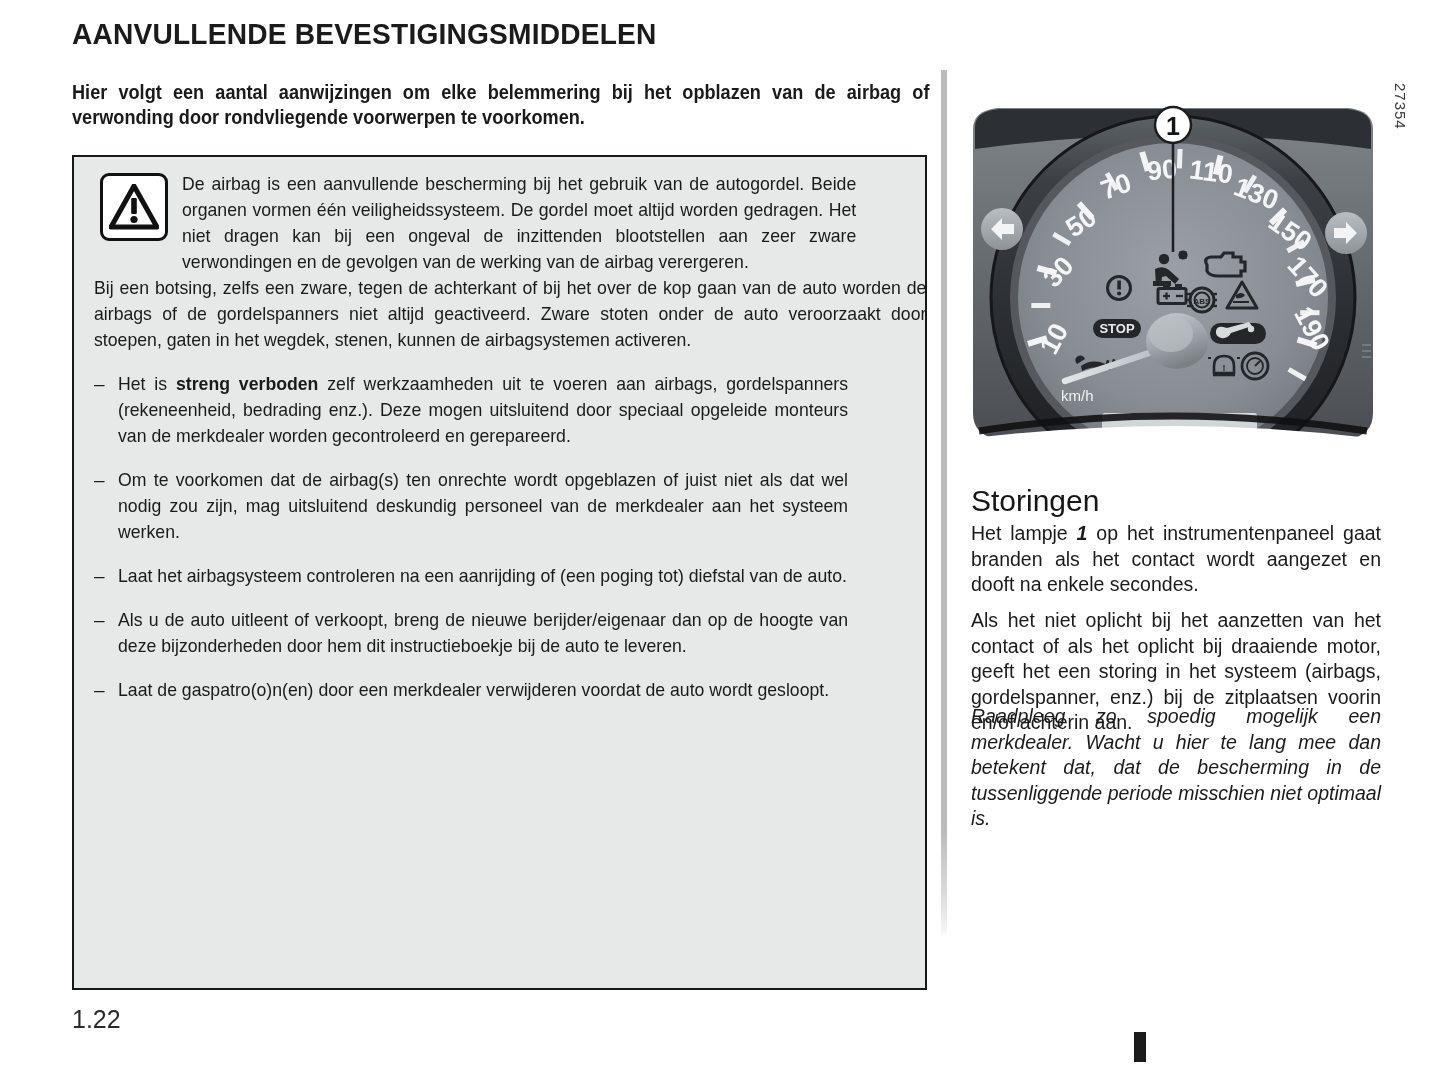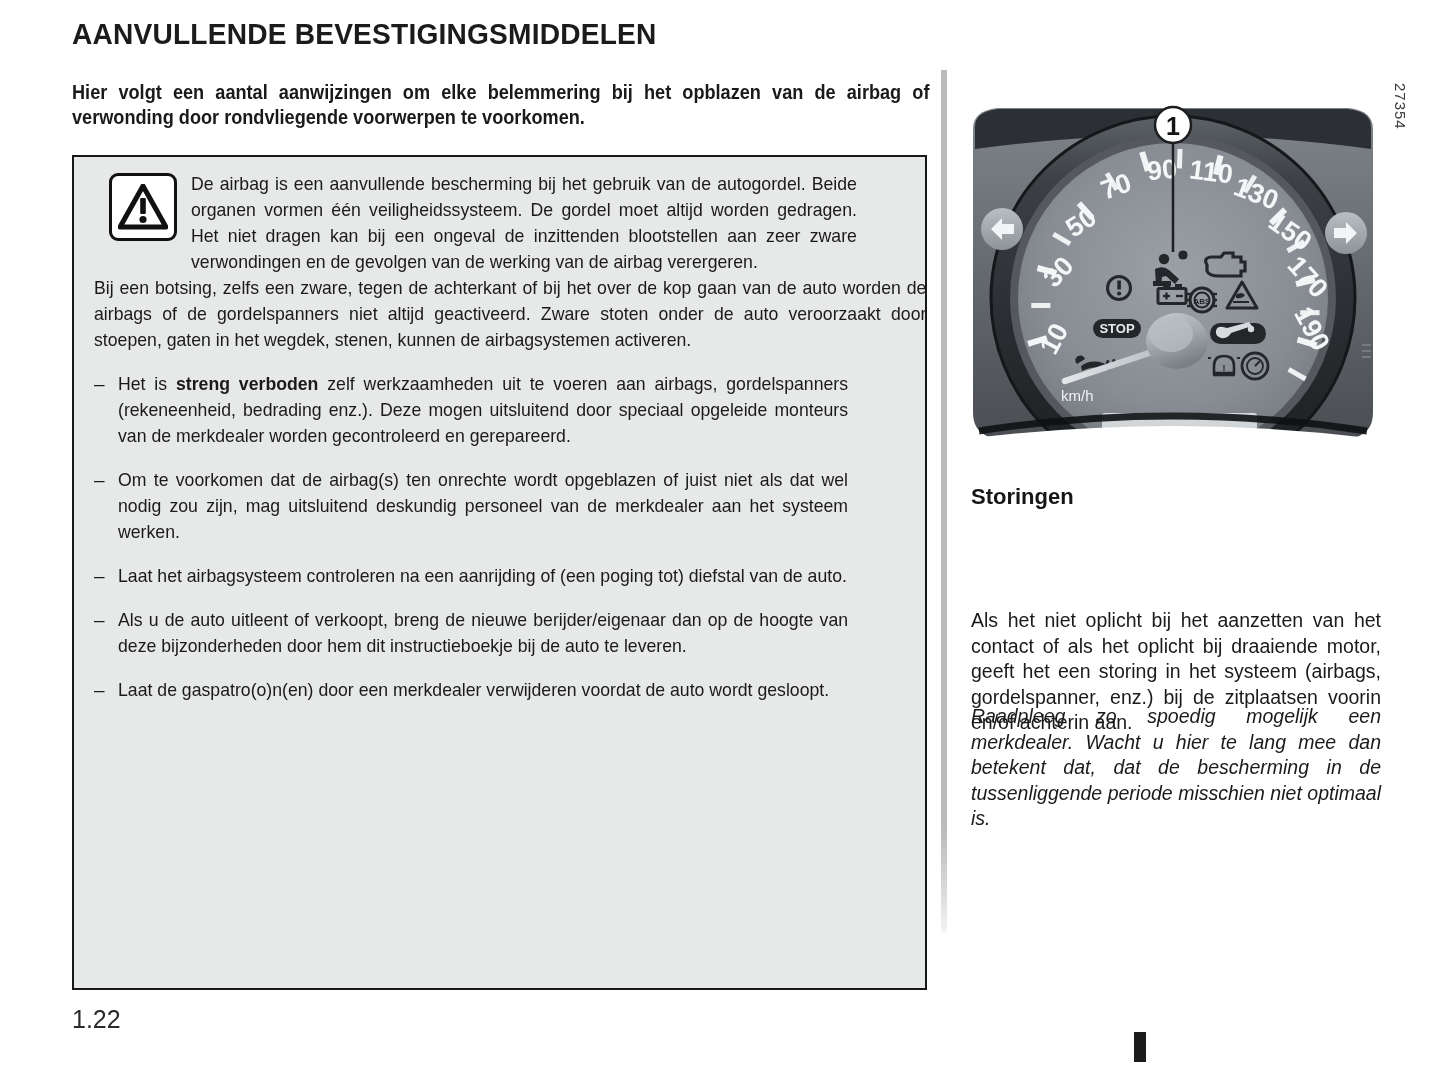--- a/index.html
+++ b/index.html
@@ -61,22 +61,21 @@
     width: 855px;
     height: 835px;
     background: #e7e8e8;
     border: 2.5px solid #16181a;
     box-sizing: border-box;
   }
 
   .warn-row {
     display: flex;
     align-items: flex-start;
-    padding: 14px 16px 0 14px;
-    margin-left: 21px;
+    padding: 14px 16px 0 26px;
   }
   .warn-icon {
     flex: 0 0 auto;
     width: 62px;
     height: 62px;
     border: 3px solid #111;
     border-radius: 9px;
     background: #ffffff;
     display: flex;
     align-items: center;
@@ -177,22 +176,22 @@
     letter-spacing: 1px;
     color: #3a3a3a;
     writing-mode: vertical-rl;
     font-family: "Liberation Sans", sans-serif;
   }
 
   .storingen-title {
     position: absolute;
     left: 4px;
     top: 484px;
-    font-size: 22px;
-    font-weight: bold;
+    font-size: 30px;
+    font-weight: normal;
     color: #161616;
   }
   .right-para {
     position: absolute;
     left: 4px;
     width: 410px;
     font-size: 19.5px;
     line-height: 25.6px;
     text-align: justify;
     text-justify: inter-word;
@@ -486,19 +485,22 @@
         </g>
 
         <path d="M0 356 Q206 330 412 356 L412 382 L0 382 Z" fill="#ffffff"></path>
         <path d="M12 348 Q206 318 400 348" fill="none" stroke="#0f1113" stroke-width="7" opacity="0.9"></path>
       </g>
     </svg>
   </div>
 
   <div class="storingen-title">Storingen</div>
 
+  <div class="right-para rp1">
+    <span>Het lampje </span><i>1</i><span> op het instrumentenpaneel gaat branden als het contact wordt aangezet en dooft na enkele secondes.</span>
+  </div>
 
   <div class="right-para rp2">Als het niet oplicht bij het aanzetten van het contact of als het oplicht bij draaiende motor, geeft het een storing in het systeem (airbags, gordelspanner, enz.) bij de zitplaatsen voorin en/of achterin aan.</div>
 
   <div class="right-para rp3">Raadpleeg zo spoedig mogelijk een merkdealer. Wacht u hier te lang mee dan betekent dat, dat de bescherming in de tussenliggende periode misschien niet optimaal is.</div>
 </div>
 
 <div class="bottom-mark"></div>
 
 </body></html>

